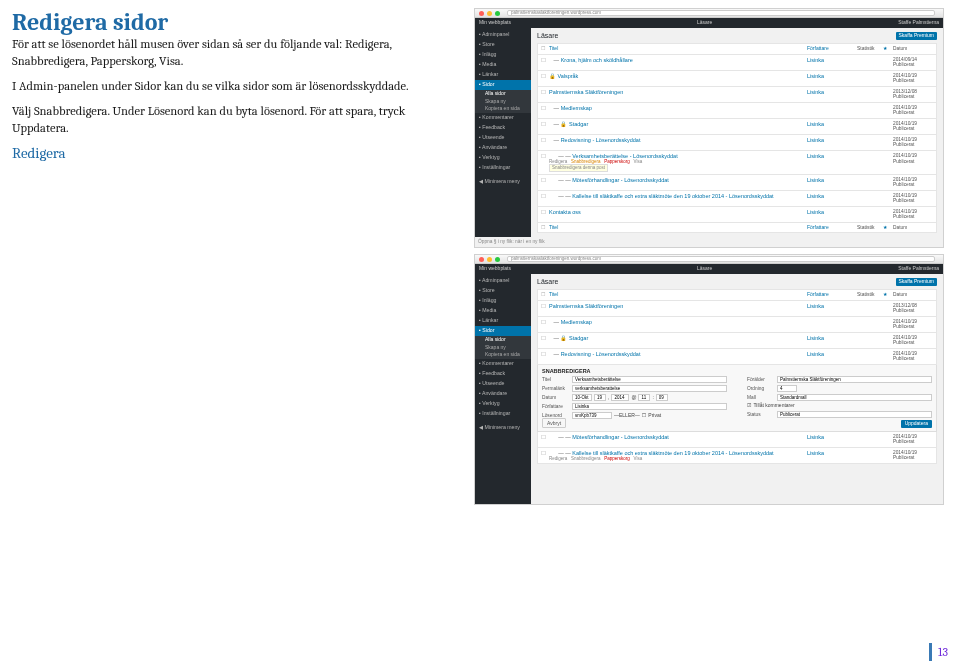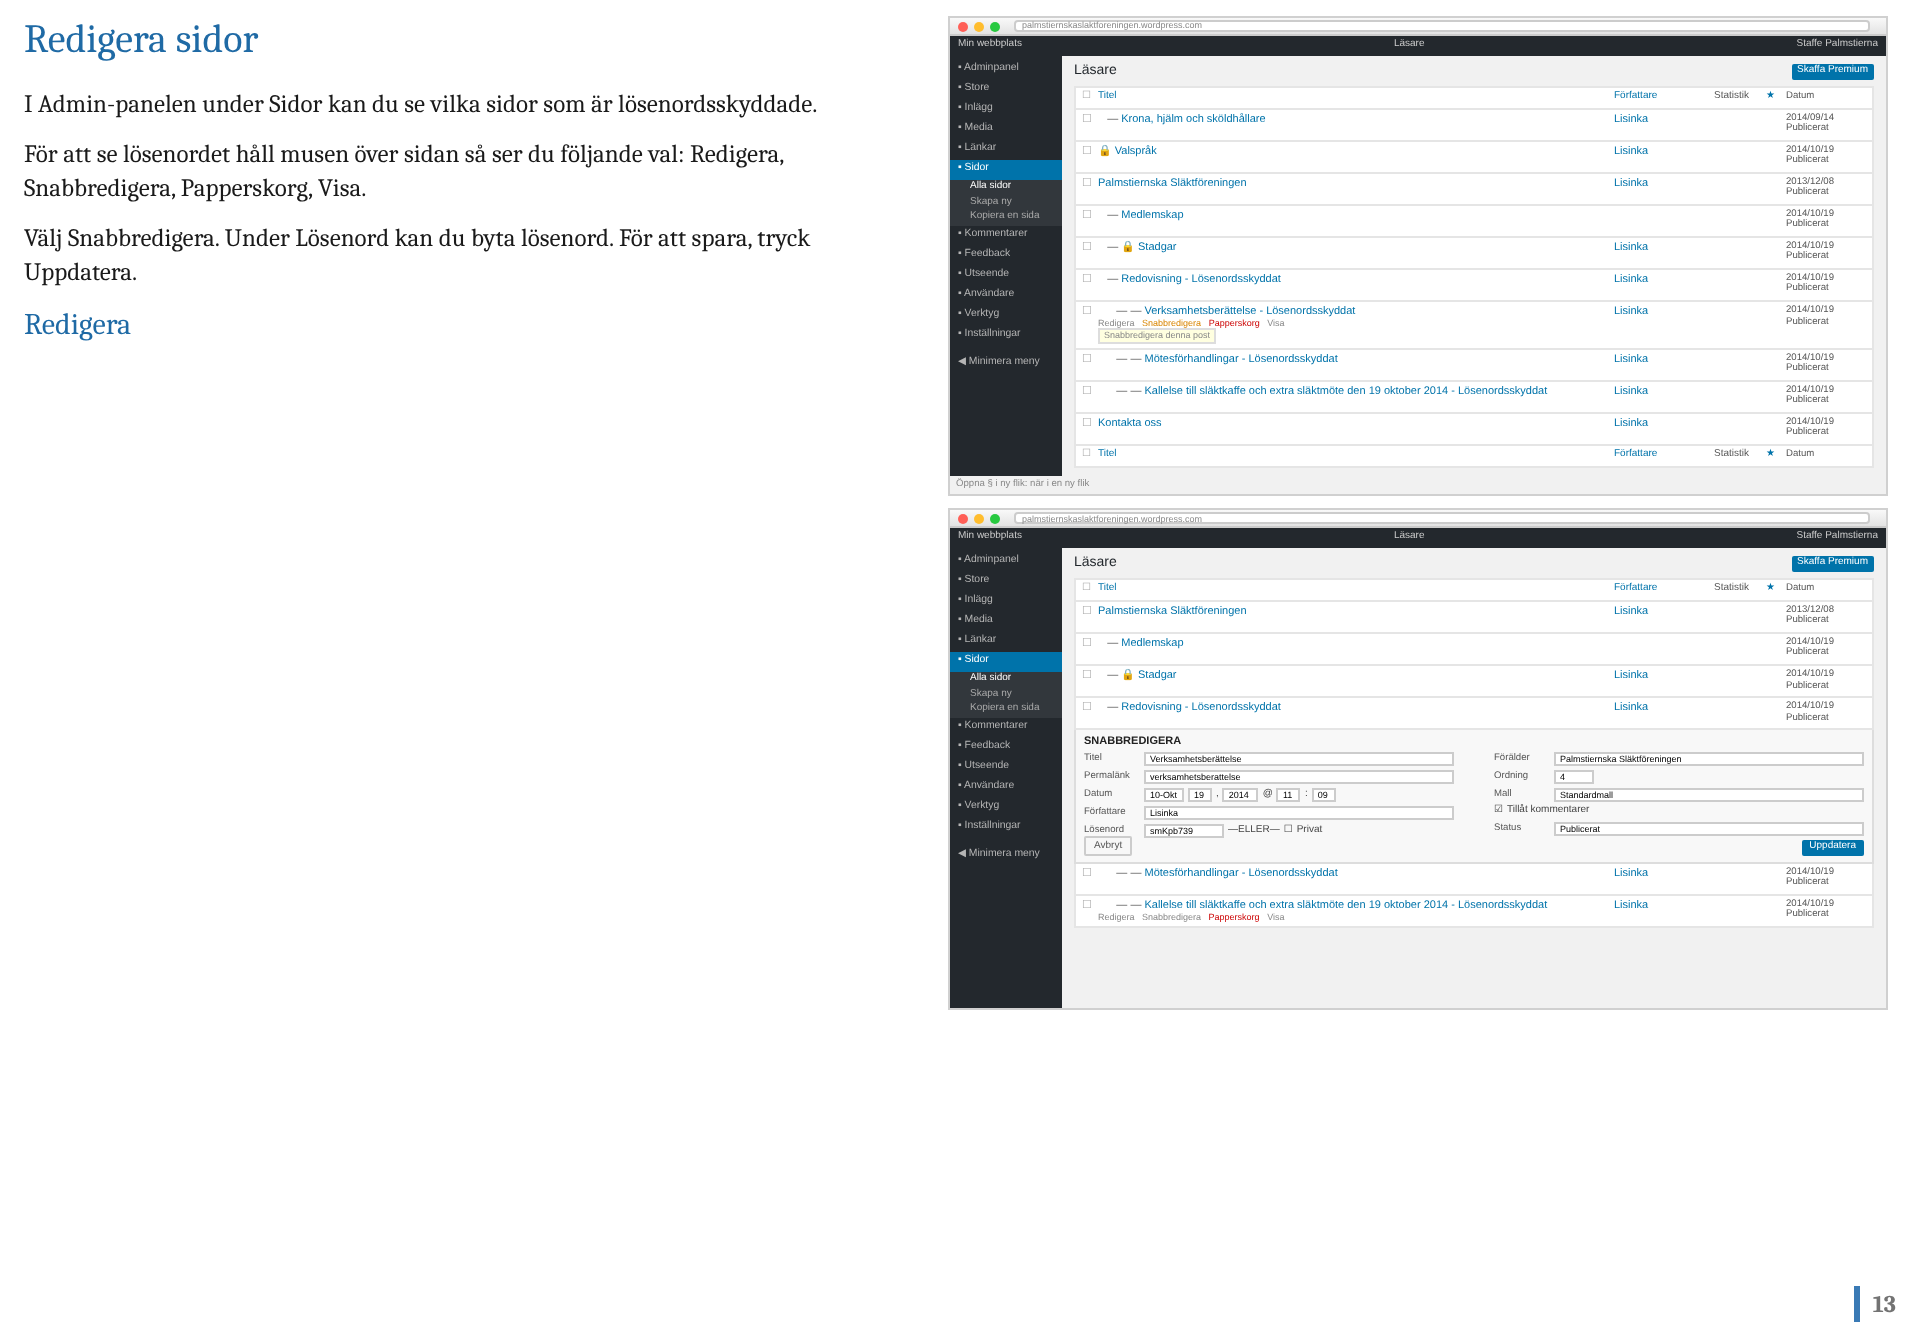--- a/index.html
+++ b/index.html
@@ -21,23 +21,22 @@
     flex-shrink: 0;
   }
   .right-col {
     flex: 1;
     display: flex;
     flex-direction: column;
     gap: 6px;
   }
   h1.title {
     color: #1f6aa5;
-    font-size: 20px;
-    font-weight: normal;
-    margin-bottom: 14px;
+    font-size: 24px;
+    font-weight: bold;
   }
   h2.subtitle {
     color: #1f6aa5;
     font-size: 15px;
     font-weight: normal;
     margin-bottom: 4px;
     margin-top: 6px;
   }
   p.body {
     font-size: 12.5px;
@@ -53,21 +52,21 @@
     color: #333;
     display: flex;
     align-items: center;
     gap: 6px;
   }
   .footer .bar {
     width: 3px;
     height: 18px;
     background: #3a7ab5;
   }
-  .footer .pnum { font-weight: bold; color: #737373; }
+  .footer .pnum { font-weight: normal; color: #6d28d9; }
   
   .shot {
     border: 1px solid #d0d0d0;
     background: #f5f5f5;
     font-family: Arial, Helvetica, sans-serif;
     font-size: 5.5px;
     line-height: 1.15;
     color: #333;
     width: 470px;
   }
@@ -226,22 +225,22 @@
     border-radius: 1px;
   }
 </style>
 </head>
 <body>
 
 <div class="page">
   <div class="left-col">
     <h1 class="title">Redigera sidor</h1>
 
+    <p class="body">För att se lösenordet håll musen över sidan så ser du följande val: Redigera, Snabbredigera, Papperskorg, Visa.</p>
     <p class="body">I Admin-panelen under Sidor kan du se vilka sidor som är lösenordsskyddade.</p>
-    <p class="body">För att se lösenordet håll musen över sidan så ser du följande val: Redigera, Snabbredigera, Papperskorg, Visa.</p>
     <p class="body">Välj Snabbredigera. Under Lösenord kan du byta lösenord. För att spara, tryck Uppdatera.</p>
 
     <h2 class="subtitle">Redigera</h2>
   </div>
 
   <div class="right-col">
 
     <div class="shot">
       <div class="mac-bar">
         <span class="dot r"></span>

